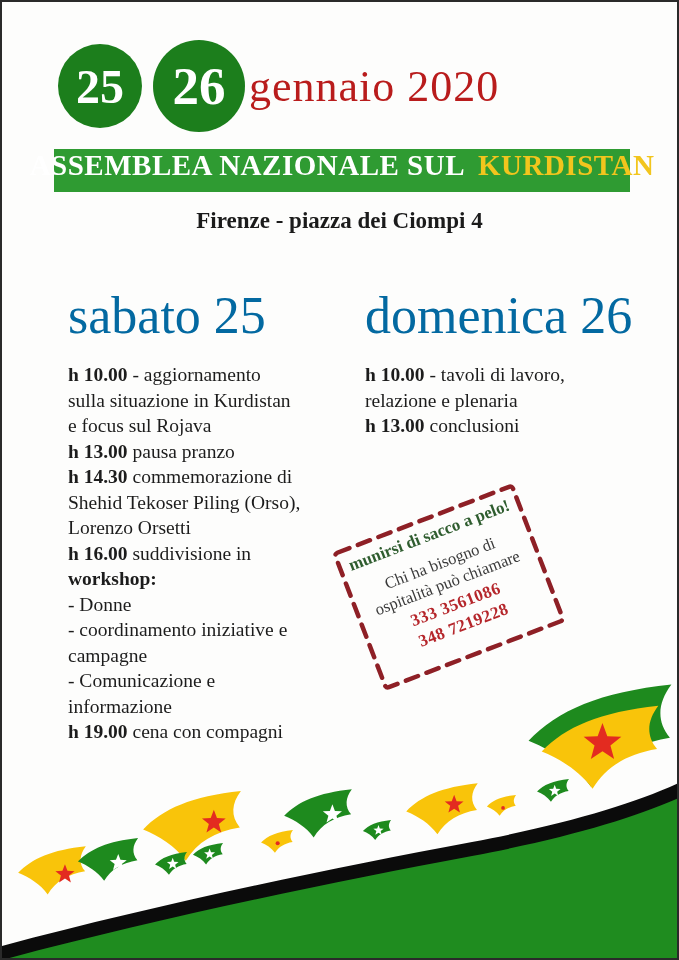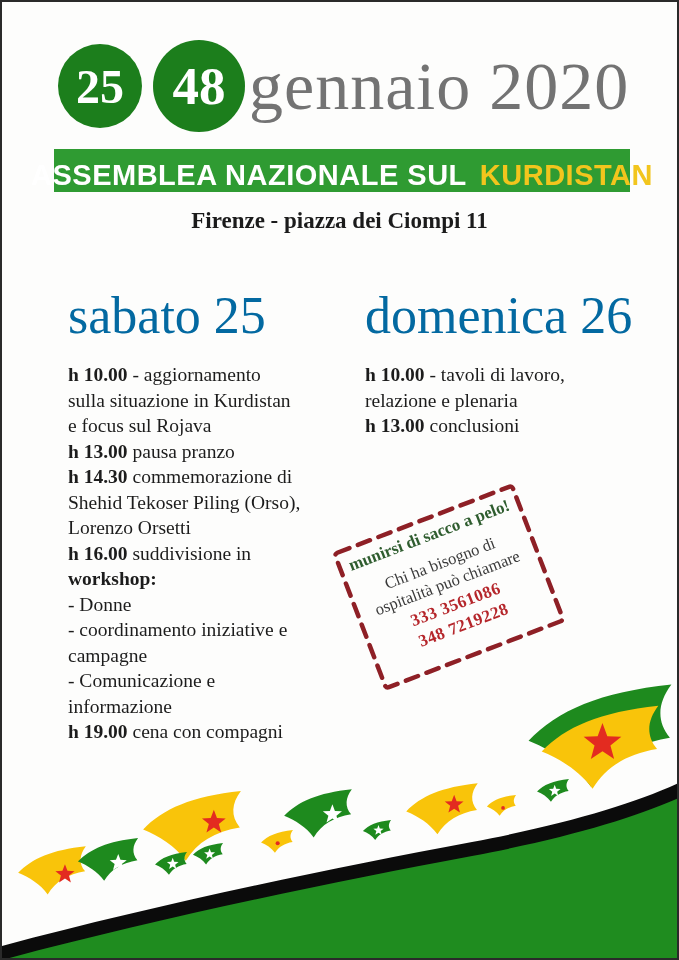--- a/index.html
+++ b/index.html
@@ -12,27 +12,27 @@
   #deco { position:absolute; left:0; top:0; width:679px; height:960px; pointer-events:none; }
 
   .title-row { position:absolute; left:56px; top:38px; display:flex; align-items:center; }
   .circle {
     border-radius:50%; background:var(--circle_green);
     color:#fff; display:flex; align-items:center; justify-content:center;
     font-weight:bold; font-family:"Liberation Serif", serif;
   }
   .c1 { width:84px; height:84px; font-size:48px; }
   .c2 { width:92px; height:92px; font-size:53px; margin-left:11px; }
-  .month { font-size:68px; color:#737373; margin-left:4px; letter-spacing:1px; white-space:nowrap; }
+  .month { font-size:44px; color:#b91c1c; margin-left:4px; letter-spacing:1px; white-space:nowrap; }
 
   .banner {
     position:absolute; left:52px; top:147px; width:576px; height:43px;
     background:var(--banner_green);
-    display:flex; align-items:flex-end; justify-content:center; gap:13px;
-    font-family:Liberation Sans, sans-serif; font-weight:bold; font-size:29px;
+    display:flex; align-items:flex-start; justify-content:center; gap:13px;
+    font-family:Liberation Serif, serif; font-weight:bold; font-size:29px;
     color:var(--banner_text); white-space:nowrap; letter-spacing:0.5px;
   }
   .banner .hl { color:var(--kurdistan_yellow); }
 
   .location {
     position:absolute; left:0; top:206px; width:100%;
     text-align:center; font-weight:bold; font-size:23px; color:#1b1b1b;
   }
 
   .col { position:absolute; color:var(--text_black); }
@@ -112,31 +112,31 @@
         <path d="M3,40 C22,20 50,8 97,3 C88,15 87,27 96,38 C72,42 55,52 44,70 C34,56 18,46 3,40 Z" fill="#f9c40a"></path>
         <polygon points="52.0,17.0 55.9,27.6 67.2,28.1 58.4,35.1 61.4,45.9 52.0,39.7 42.6,45.9 45.6,35.1 36.8,28.1 48.1,27.6" fill="#e32b20"></polygon>
       </g>
     </svg>
 
   <div class="title-row">
     <div class="circle c1">
       <span>25</span>
     </div>
     <div class="circle c2">
-      <span>48</span>
+      <span>26</span>
     </div>
     <div class="month">gennaio 2020</div>
   </div>
 
   <div class="banner">
     <span>ASSEMBLEA NAZIONALE SUL</span>
     <span class="hl">KURDISTAN</span>
   </div>
 
-  <div class="location">Firenze - piazza dei Ciompi 11</div>
+  <div class="location">Firenze - piazza dei Ciompi 4</div>
 
   <div class="col col-left">
     <div class="day-title">sabato 25</div>
     <div class="day-lines">
         <div class="sched-line"><b>h 10.00</b><span> - aggiornamento</span></div>
         <div class="sched-line"><span>sulla situazione in Kurdistan</span></div>
         <div class="sched-line"><span>e focus sul Rojava</span></div>
         <div class="sched-line"><b>h 13.00</b><span> pausa pranzo</span></div>
         <div class="sched-line"><b>h 14.30</b><span> commemorazione di</span></div>
         <div class="sched-line"><span>Shehid Tekoser Piling (Orso),</span></div>

